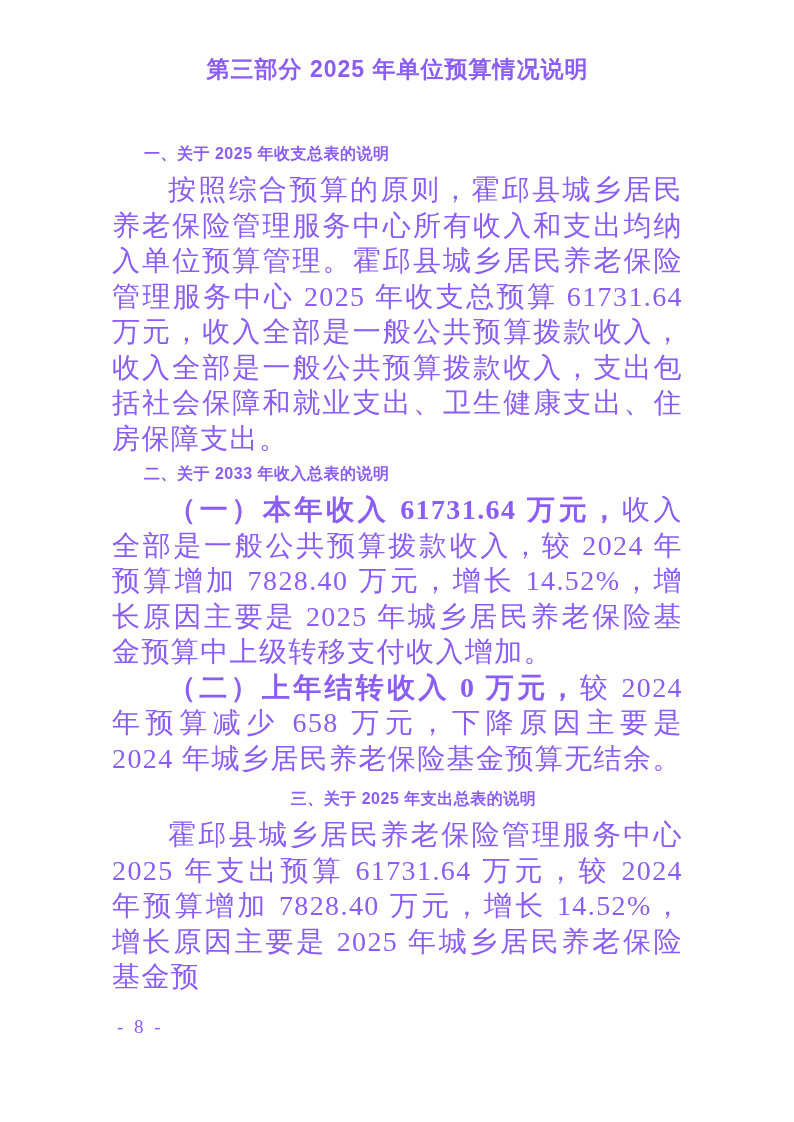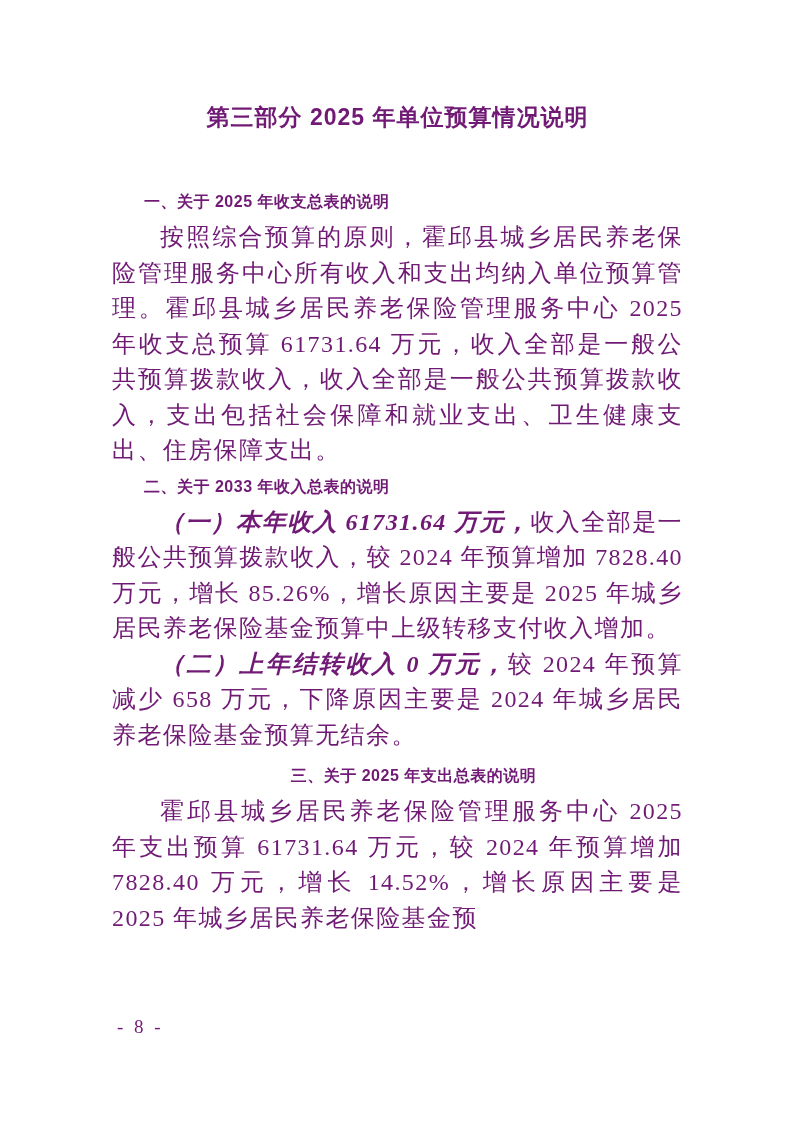--- a/index.html
+++ b/index.html
@@ -6,24 +6,24 @@
     margin: 0;
     padding: 0;
     background: #ffffff;
   }
   .page {
     position: relative;
     width: 794px;
     height: 1122px;
     margin: 0 auto;
     background: #ffffff;
-    color: #701a75;
+    color: #8b5cf6;
     font-family: "Liberation Serif", "DejaVu Serif", serif;
     box-sizing: border-box;
-    padding: 100px 111px 0 112px;
+    padding: 52px 111px 0 112px;
     overflow: hidden;
   }
   .doc-title {
     font-family: "Liberation Sans", "DejaVu Sans", sans-serif;
     font-weight: 700;
     font-size: 23px;
     line-height: 34px;
     text-align: center;
     letter-spacing: 1px;
     margin: 0;
@@ -38,30 +38,29 @@
     margin: 0;
   }
   .first-heading {
     margin-top: 50px;
   }
   .spaced {
     margin-top: 5px;
     text-align: center;
   }
   .body-paragraph {
-    font-size: 24px;
+    font-size: 28px;
     line-height: 35.5px;
     letter-spacing: 1.4px;
     text-indent: 2em;
     text-align: justify;
     margin: 0;
   }
   .paragraph-lead {
     font-weight: 700;
-    font-style: italic;
   }
   .page-footer {
     position: absolute;
     left: 117px;
     top: 1016px;
     font-size: 19px;
     letter-spacing: 3px;
     font-family: "Liberation Serif", "DejaVu Serif", serif;
   }
 </style>
@@ -73,21 +72,21 @@
   <h1 class="doc-title">第三部分 2025 年单位预算情况说明</h1>
 
   <section>
     <h2 class="section-heading first-heading">一、关于 2025 年收支总表的说明</h2>
     <p class="body-paragraph">按照综合预算的原则，霍邱县城乡居民养老保险管理服务中心所有收入和支出均纳入单位预算管理。霍邱县城乡居民养老保险管理服务中心 2025 年收支总预算 61731.64 万元，收入全部是一般公共预算拨款收入，收入全部是一般公共预算拨款收入，支出包括社会保障和就业支出、卫生健康支出、住房保障支出。</p>
   </section>
 
   <section>
     <h2 class="section-heading">二、关于 2033 年收入总表的说明</h2>
     <p class="body-paragraph spaced">
-      <span class="paragraph-lead">（一）本年收入 61731.64 万元，</span><span>收入全部是一般公共预算拨款收入，较 2024 年预算增加 7828.40 万元，增长 85.26%，增长原因主要是 2025 年城乡居民养老保险基金预算中上级转移支付收入增加。</span>
+      <span class="paragraph-lead">（一）本年收入 61731.64 万元，</span><span>收入全部是一般公共预算拨款收入，较 2024 年预算增加 7828.40 万元，增长 14.52%，增长原因主要是 2025 年城乡居民养老保险基金预算中上级转移支付收入增加。</span>
     </p>
     <p class="body-paragraph spaced">
       <span class="paragraph-lead">（二）上年结转收入 0 万元，</span><span>较 2024 年预算减少 658 万元，下降原因主要是 2024 年城乡居民养老保险基金预算无结余。</span>
     </p>
   </section>
 
   <section>
     <h2 class="section-heading spaced">三、关于 2025 年支出总表的说明</h2>
     <p class="body-paragraph">霍邱县城乡居民养老保险管理服务中心 2025 年支出预算 61731.64 万元，较 2024 年预算增加 7828.40 万元，增长 14.52%，增长原因主要是 2025 年城乡居民养老保险基金预</p>
   </section>

